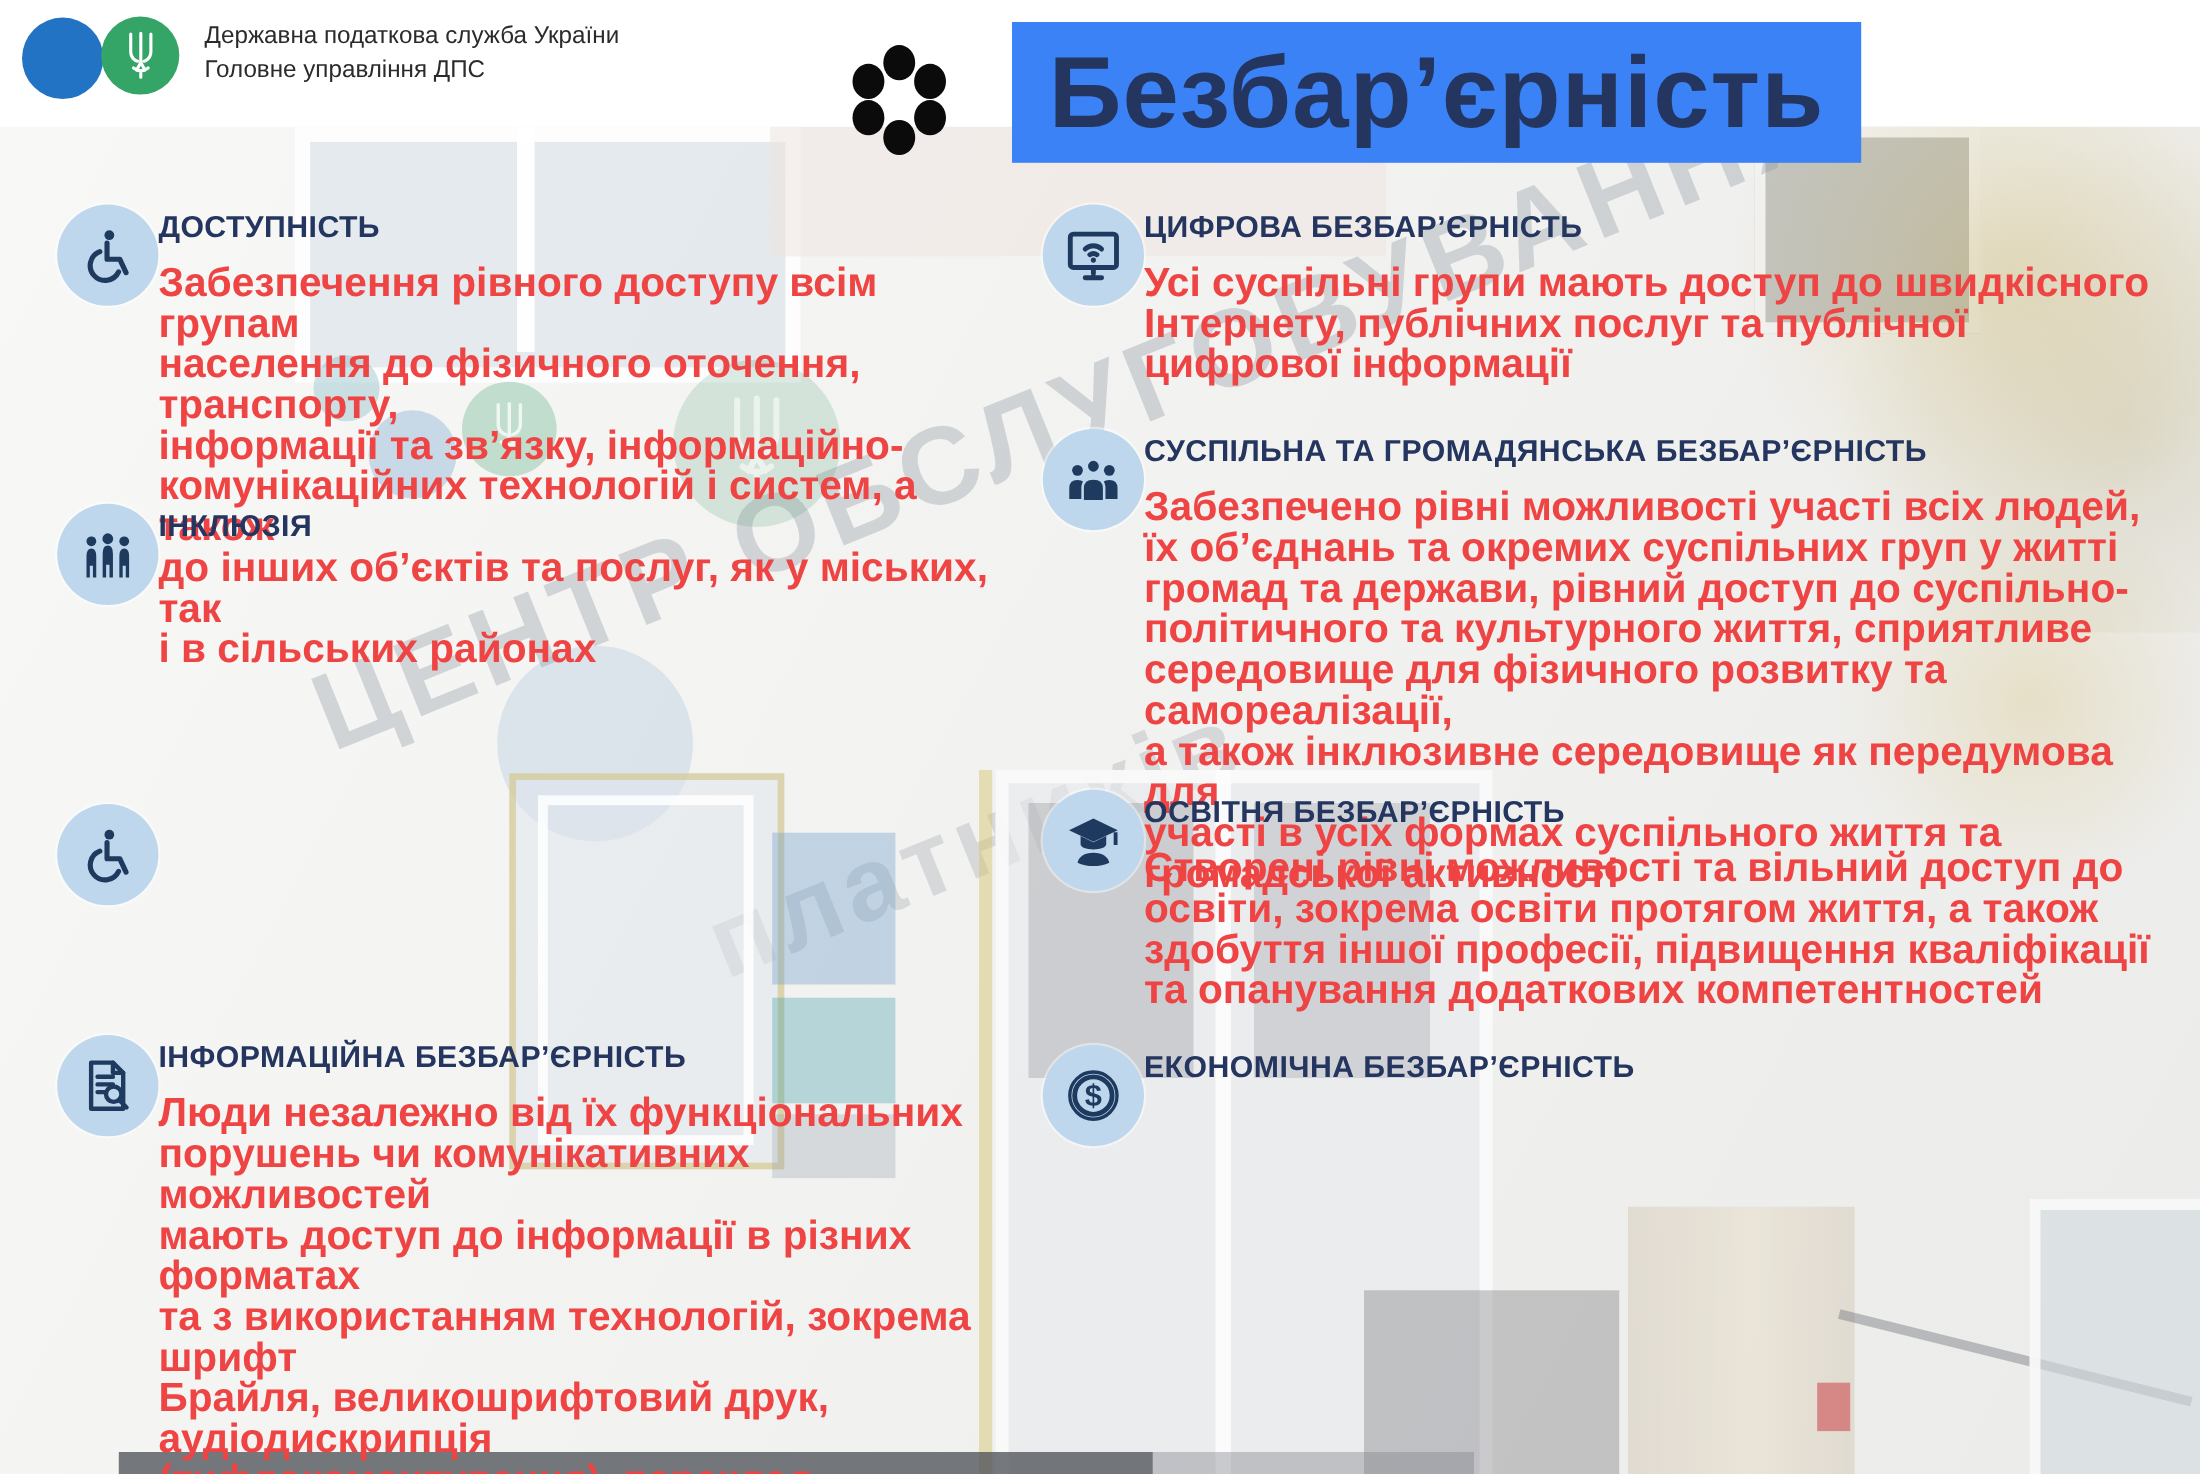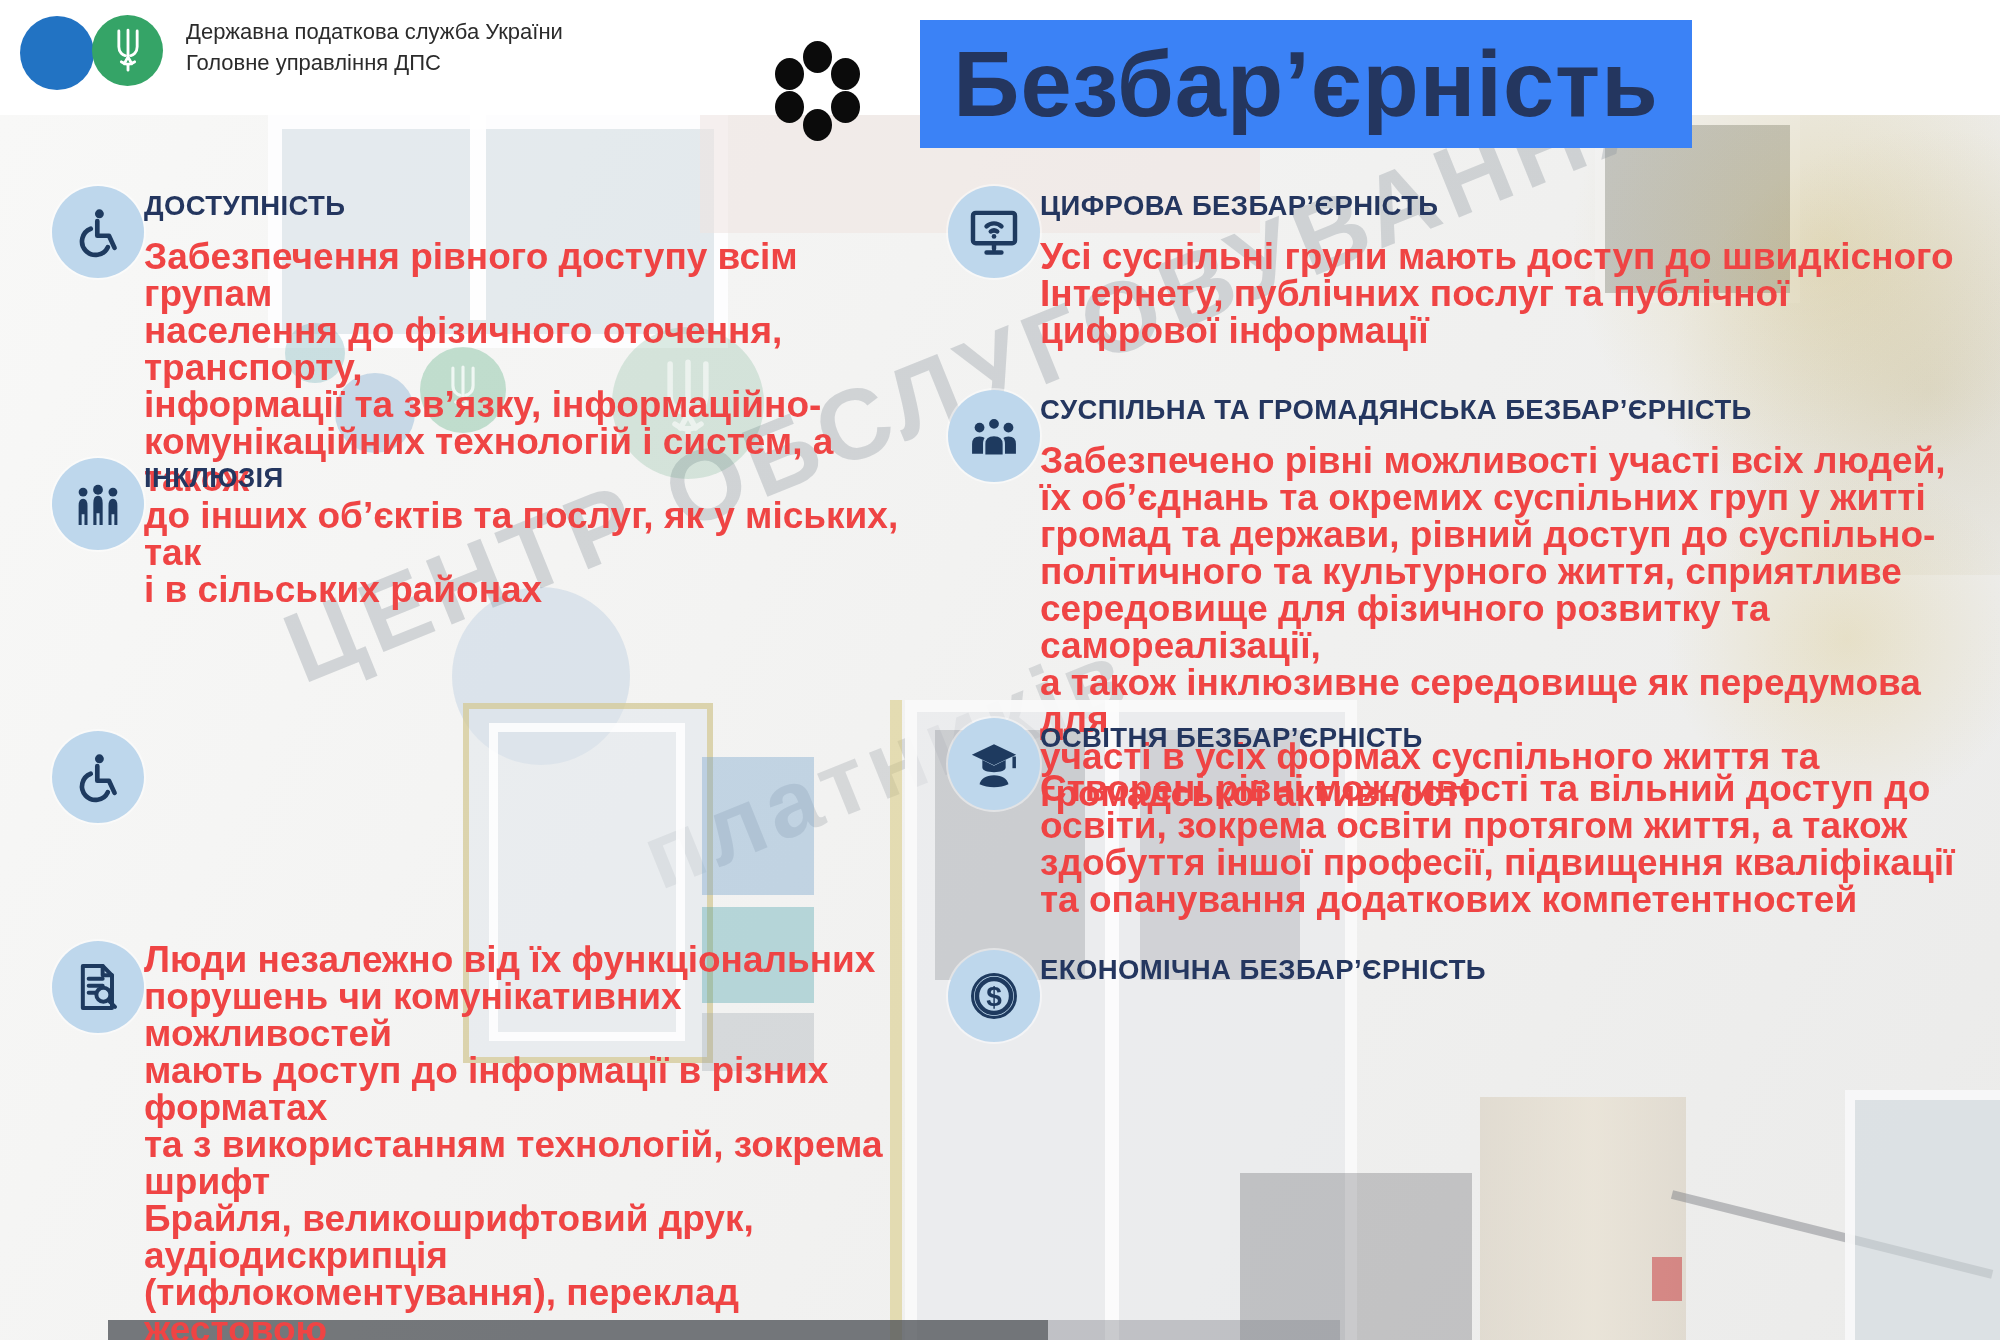--- a/index.html
+++ b/index.html
@@ -200,20 +200,21 @@
   <div class="icon-circle">
     <svg viewBox="0 0 24 24" fill="none" stroke="currentColor" stroke-width="1.7" stroke-linecap="round" stroke-linejoin="round">
         <path d="M5.5 3 H14 l4 4 V21 H5.5 z"></path>
         <path d="M14 3 v4 h4"></path>
         <path d="M8 8.5 h6 M8 11.5 h6 M8 14.5 h3"></path>
         <circle cx="14.3" cy="15.3" r="3"></circle>
         <path d="M16.5 17.7 L19.3 20.5"></path>
       </svg>
   </div>
   <div class="content">
+    <h3>ІНФОРМАЦІЙНА БЕЗБАР’ЄРНІСТЬ</h3>
     <p>Люди незалежно від їх функціональних
 порушень чи комунікативних можливостей
 мають доступ до інформації в різних форматах
 та з використанням технологій, зокрема шрифт
 Брайля, великошрифтовий друк, аудіодискрипція
 (тифлокоментування), переклад жестовою
 мовою, субтитрування, формат, придатний
 для зчитування програмами екранного доступу,
 формати простої мови, легкого читання, засоби
 альтернативної комунікації</p>

